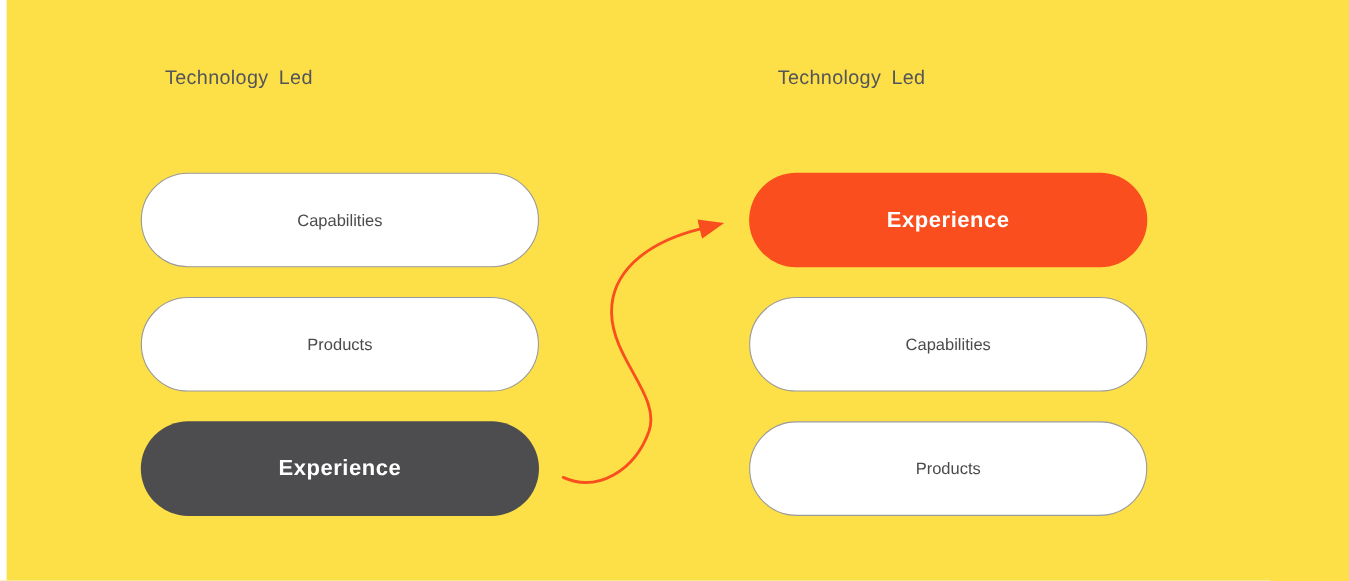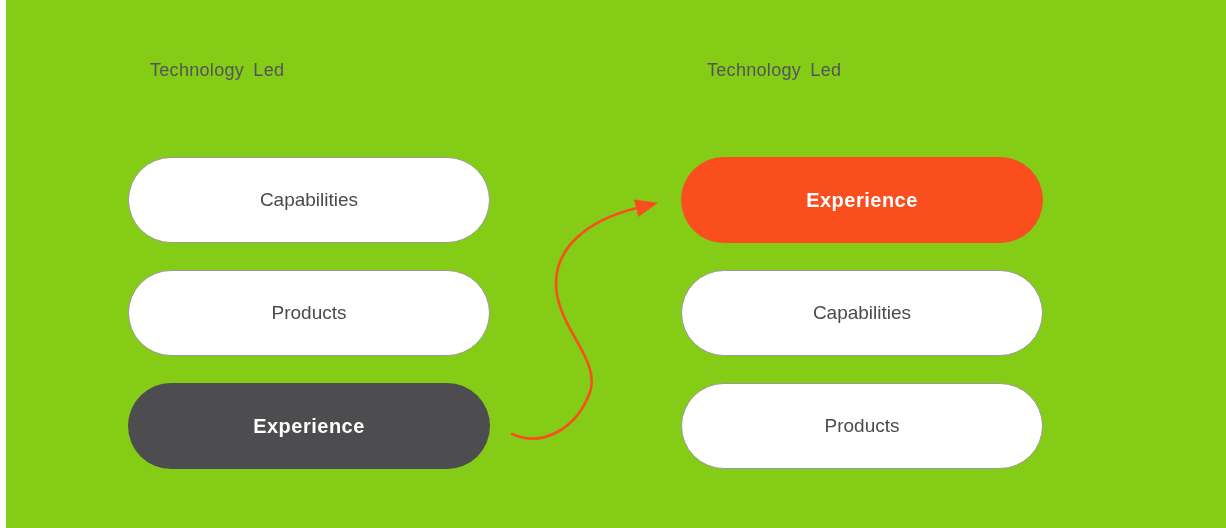--- a/index.html
+++ b/index.html
@@ -5,21 +5,21 @@
   html, body {
     margin: 0;
     padding: 0;
     background: #ffffff;
     font-family: "Liberation Sans", sans-serif;
   }
   .canvas {
     position: relative;
     width: 1226px;
     height: 528px;
-    background: #84cc16;
+    background: #fde047;
     overflow: hidden;
   }
   .left-edge-strip {
     position: absolute;
     left: 0; top: 0;
     width: 6px; height: 528px;
     background: #ffffff;
   }
   .col-title {
     position: absolute;
@@ -34,21 +34,21 @@
   .title-right { left: 707px; }
 
   .pill {
     position: absolute;
     width: 362px;
     height: 86px;
     border-radius: 44px;
     display: flex;
     align-items: center;
     justify-content: center;
-    font-size: 19px;
+    font-size: 15px;
     box-sizing: border-box;
     white-space: nowrap;
   }
   .pill.outline {
     background: #ffffff;
     border: 1px solid #9a9a9c;
     color: #4b4b4d;
   }
   .pill.dark {
     background: #4d4d4f;

